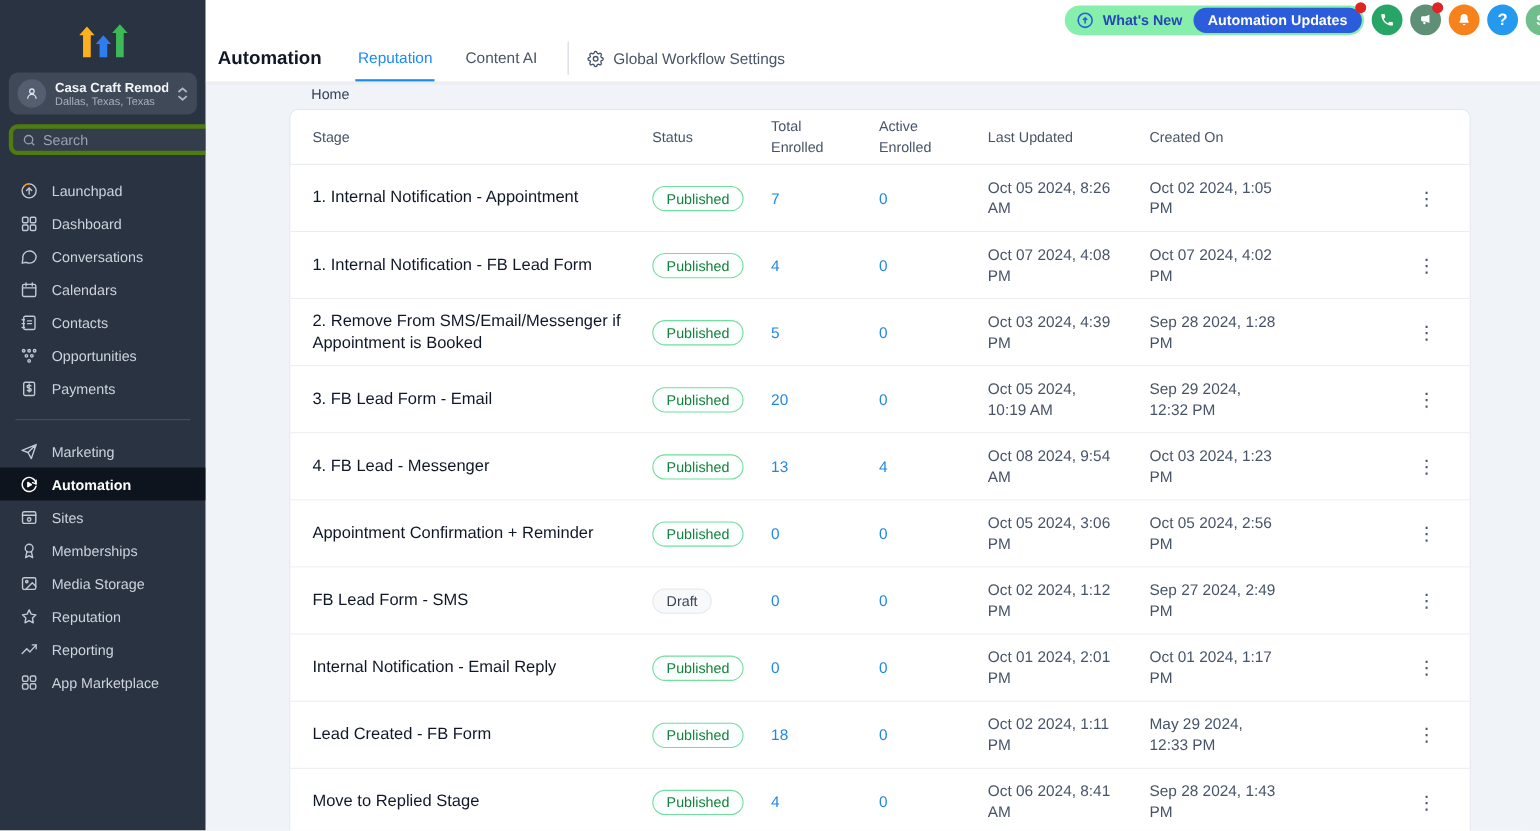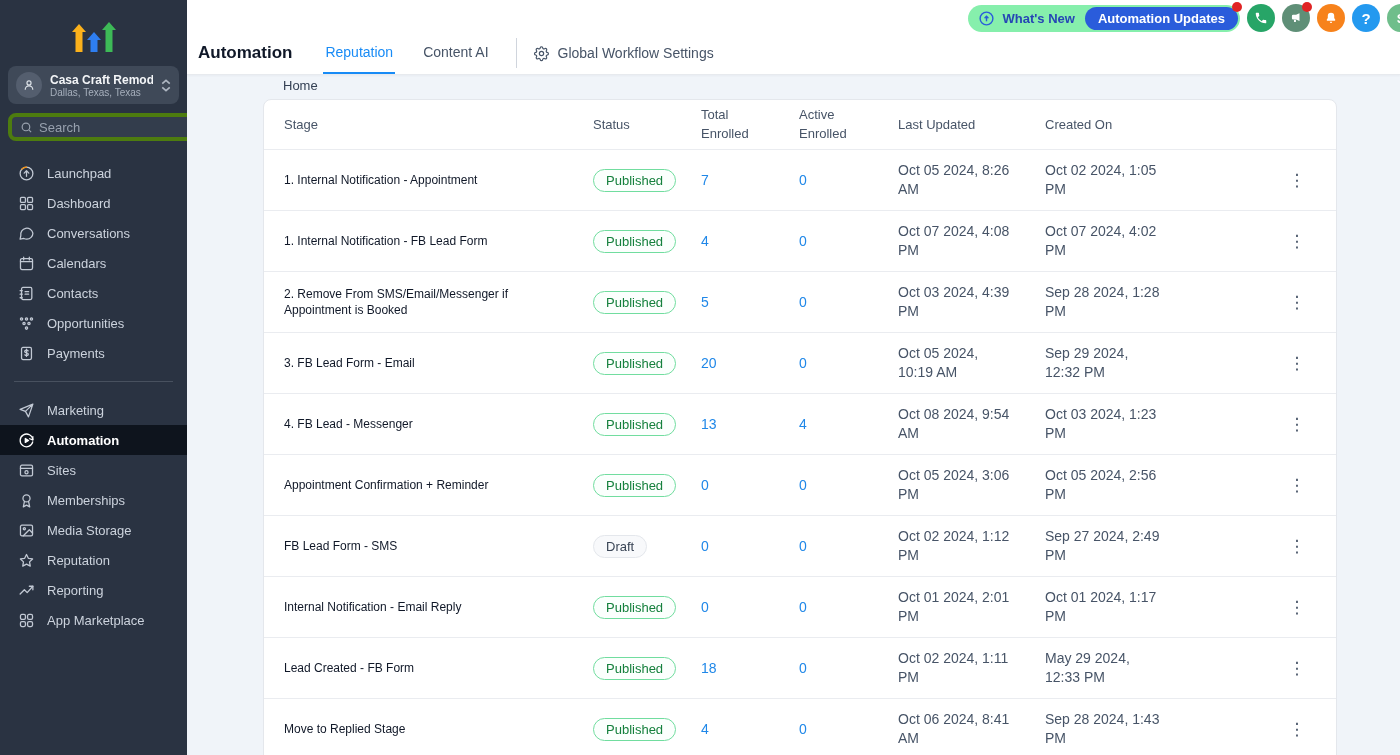--- a/index.html
+++ b/index.html
@@ -62,21 +62,21 @@
   .trow { display:flex; align-items:center; border-bottom:1px solid #eaecf0; min-height:61px; background:#fff; }
   .cell { display:flex; align-items:center; }
   .c-name    { width:329px; min-width:329px; padding-left:20px; }
   .c-status  { width:108px; min-width:108px; }
   .c-total   { width:98px;  min-width:98px; }
   .c-active  { width:99px;  min-width:99px; }
   .c-last    { width:147px; min-width:147px; }
   .c-created { width:213px; min-width:213px; }
   .c-actions { flex:1; justify-content:center; }
   .th.c-total span, .th.c-active span { display:inline-block; max-width:58px; line-height:1.45; }
-  .wf-name { font-size:12px; font-weight:500; color:#101828; max-width:285px; line-height:1.35; cursor:pointer; }
+  .wf-name { font-size:15px; font-weight:500; color:#101828; max-width:285px; line-height:1.35; cursor:pointer; }
   .badge { font-size:13px; padding:3px 12px; border-radius:999px; border:1px solid; white-space:nowrap; }
   .badge.published { color:#15803d; border-color:#71dd9f; background:#fbfffd; }
   .badge.draft { color:#394455; border-color:#e4e7ec; background:#f8f9fb; }
   .num-link { font-size:14px; color:#1f87e8; cursor:pointer; }
   .date { font-size:14px; color:#475467; max-width:117px; line-height:1.35; }
   .kebab { font-size:17px; color:#475467; cursor:pointer; padding:2px 6px; letter-spacing:0; }
 </style>
 </head>
 <body>
 

